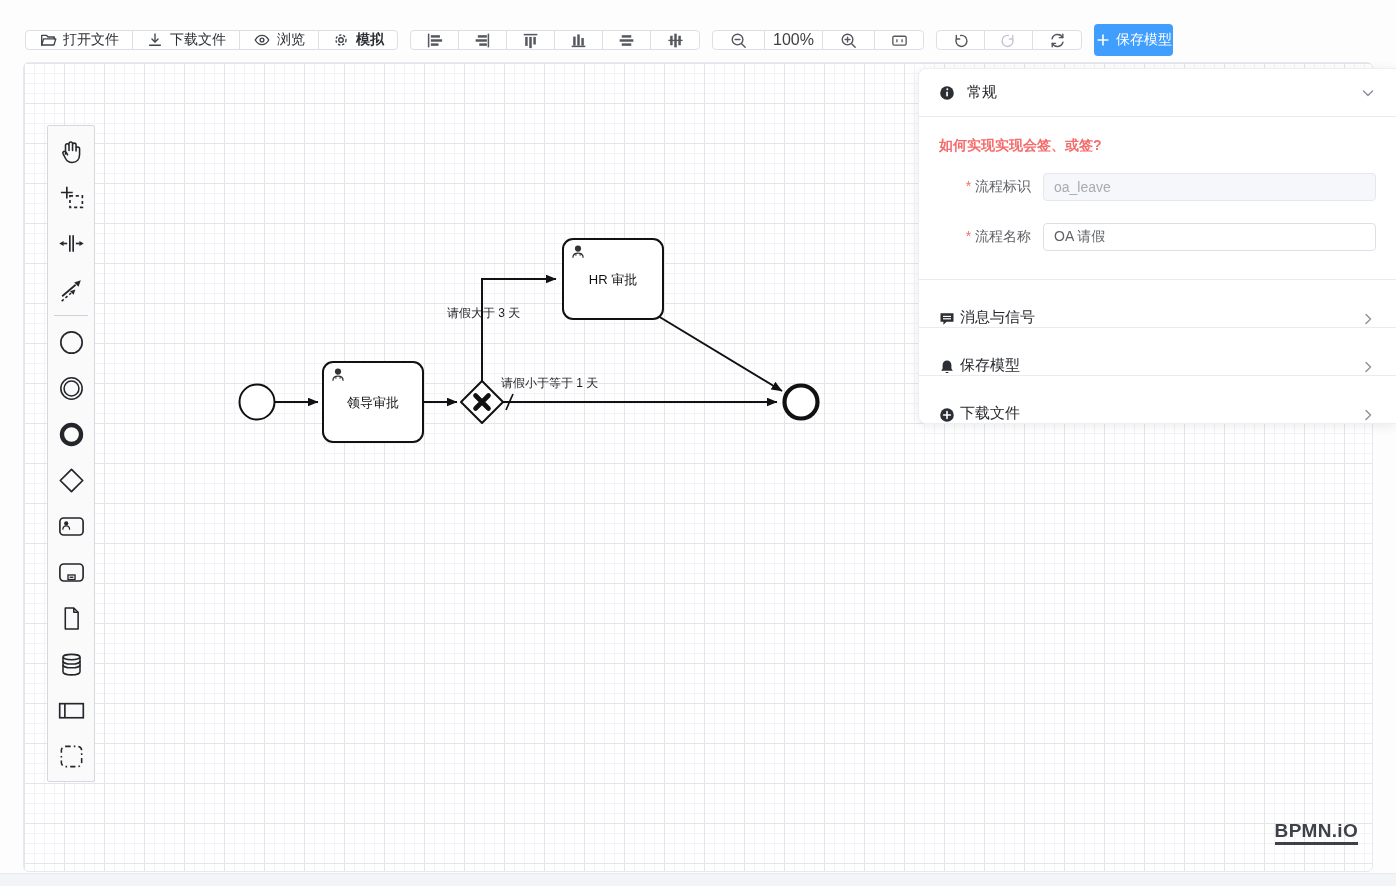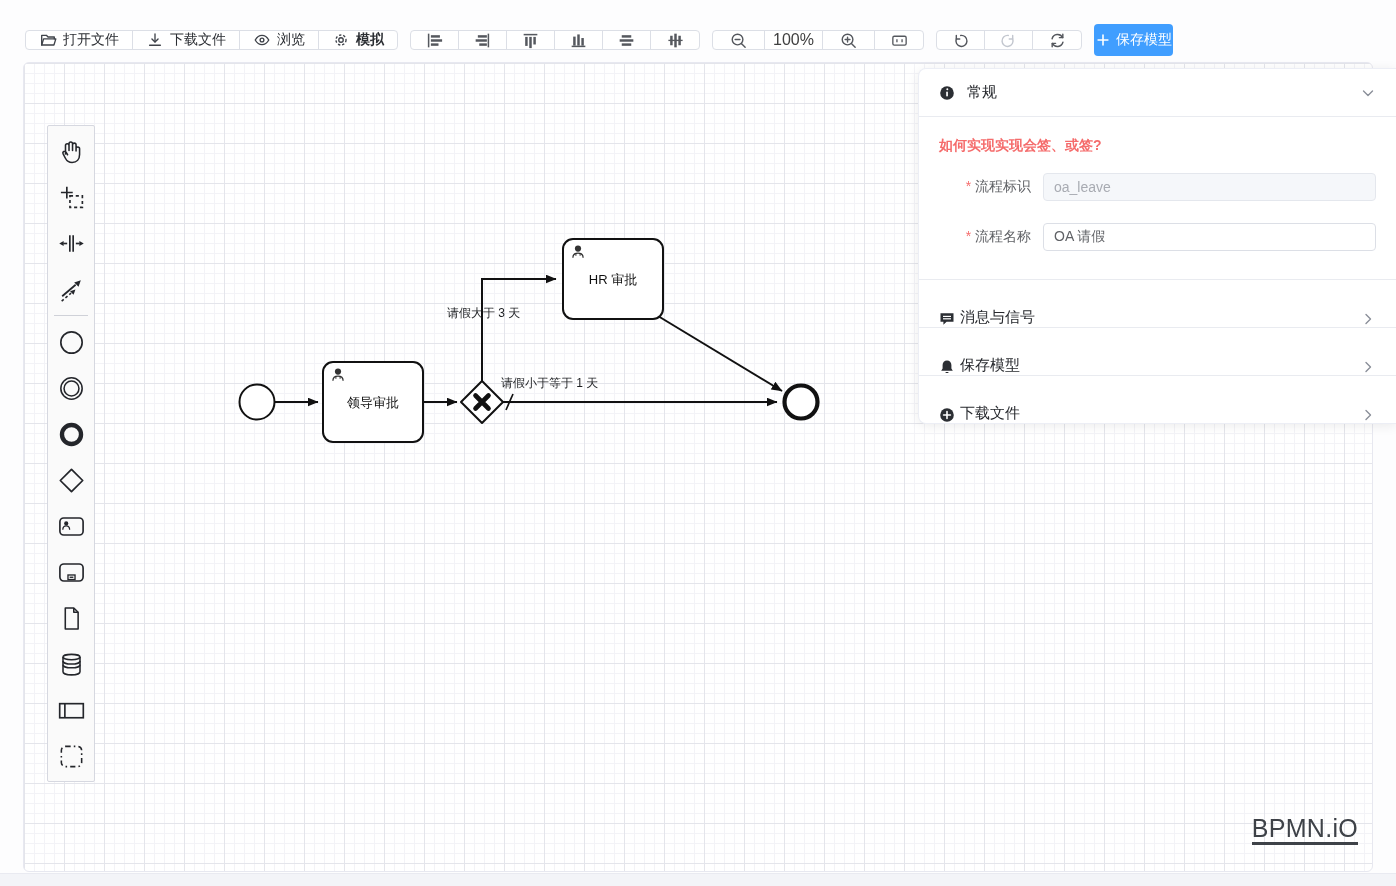--- a/index.html
+++ b/index.html
@@ -52,21 +52,21 @@
   .hint { color:#f56c6c; font-size:14px; font-weight:600; margin:6px 0 12px; cursor:pointer; }
   .frow { display:flex; align-items:center; margin-top:18px; }
   .flabel { width:92px; flex:none; text-align:right; font-size:14px; color:#606266; margin-right:12px; white-space:nowrap; }
   .flabel.required::before { content:"* "; color:#f56c6c; }
   .finput { flex:1; height:28px; border:1px solid #dcdfe6; border-radius:4px; padding:0 10px; font-size:14px; color:#606266; font-family:inherit; outline:none; background:#fff; }
   .finput::placeholder { color:#a8abb2; }
   .finput.disabled { background:#f5f7fa; border-color:#e4e7ed; color:#a8abb2; }
   .sec-row { height:48px; display:flex; align-items:flex-end; gap:5px; padding:0 20px; border-top:1px solid #e9ebf0; font-size:15px; color:#26282d; cursor:pointer; }
 
   
-  .watermark { position:absolute; right:14px; bottom:26px; font-size:25px; font-weight:400; color:#3e4248; border-bottom:3px solid #3e4248; padding-bottom:1px; line-height:1.05; letter-spacing:.3px; cursor:pointer; }
+  .watermark { position:absolute; right:14px; bottom:26px; font-size:19px; font-weight:700; color:#3e4248; border-bottom:3px solid #3e4248; padding-bottom:1px; line-height:1.05; letter-spacing:.3px; cursor:pointer; }
 
   .icon { display:inline-flex; }
 </style>
 </head>
 <body>
 
 <div class="toolbar">
 
   <div class="tb-group">
     <button class="tb-btn">

